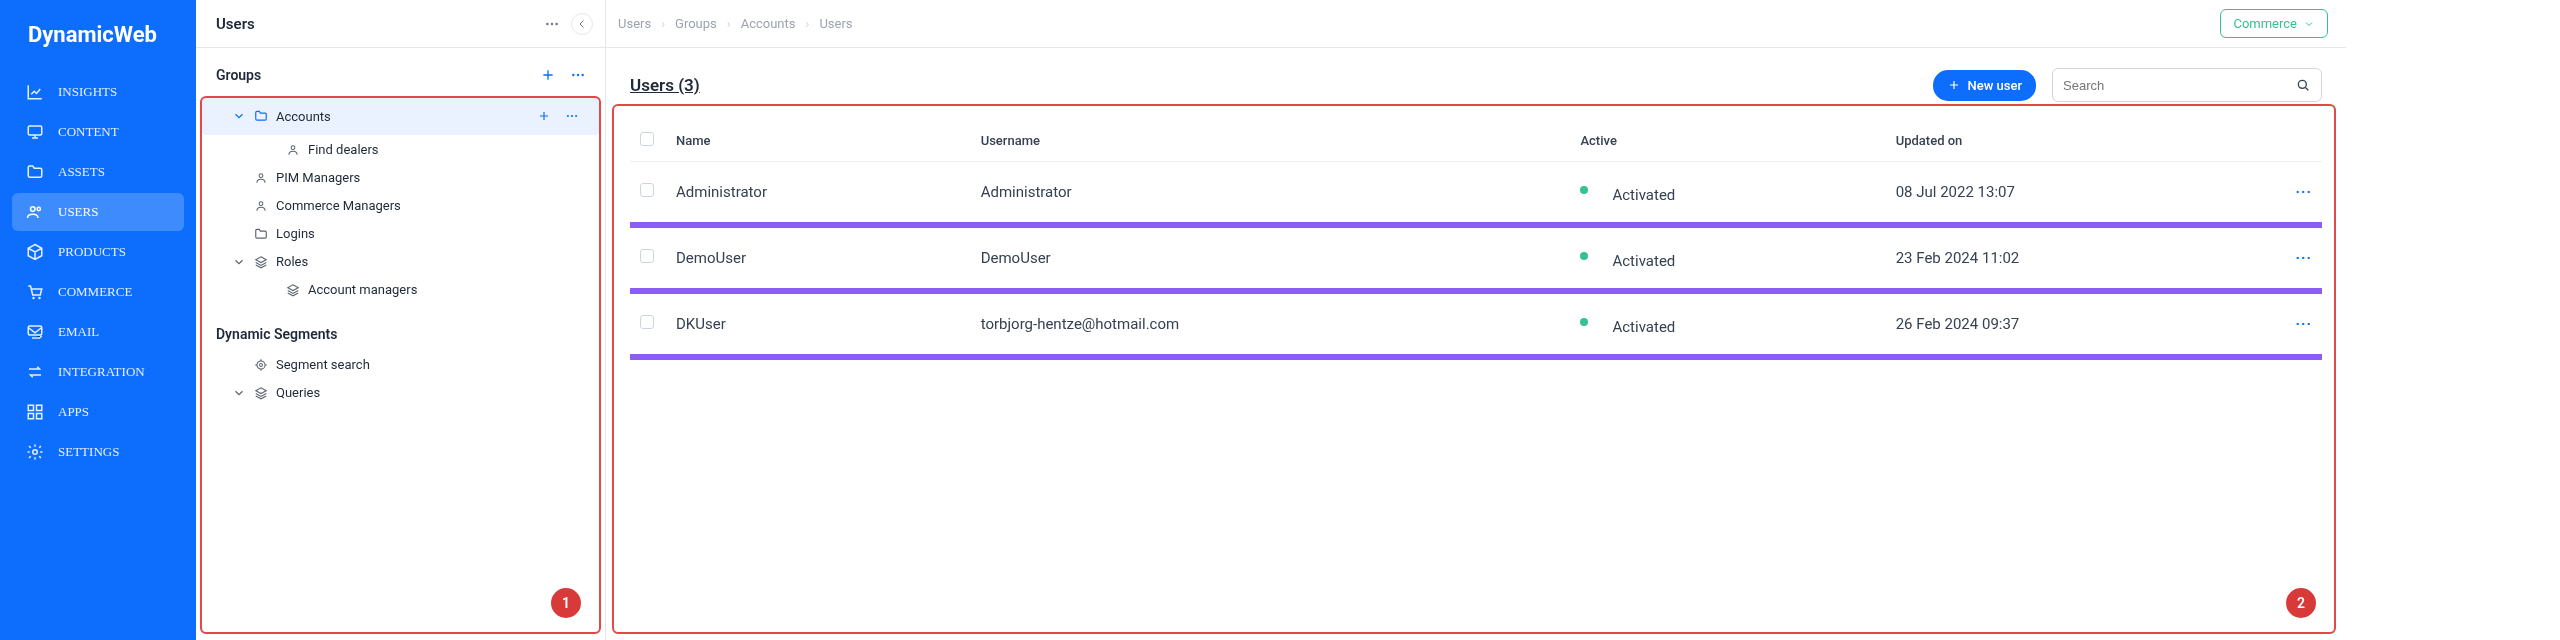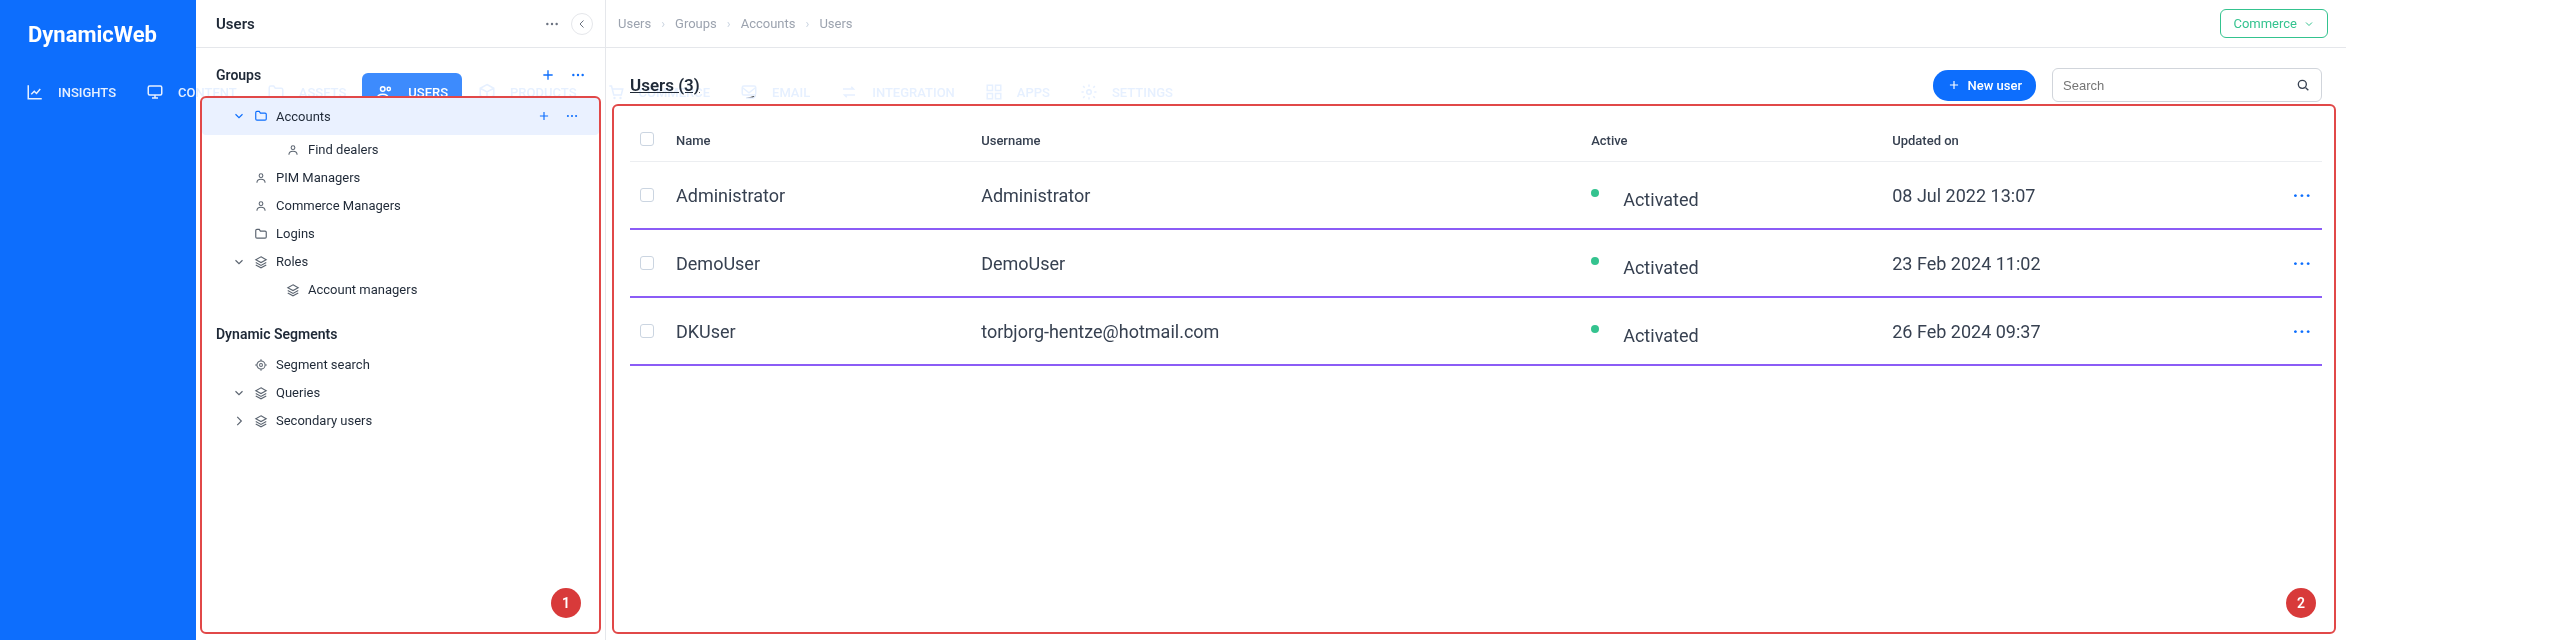--- a/index.html
+++ b/index.html
@@ -5,21 +5,21 @@
   * { box-sizing: border-box; margin: 0; padding: 0; }
   body { font-family: -apple-system, BlinkMacSystemFont, "Segoe UI", Roboto, Helvetica, Arial, sans-serif; font-size: 13px; color: #1f2937; background: #fff; }
   .app { display: flex; width: 2346px; height: 640px; }
 
   
   .nav {
     width: 196px; flex: 0 0 196px; background: #0d6efd; color: #fff;
     display: flex; flex-direction: column; padding-top: 0;
   }
   .brand { font-weight: 700; font-size: 22px; padding: 22px 22px 26px 28px; }
-  .nav-items { display: flex; flex-direction: row; gap: 2px; padding: 0 12px; }
+  .nav-items { display: flex; flex-direction: column; gap: 2px; padding: 0 12px; font-family: Liberation Serif, serif; }
   .nav-item {
     display: flex; align-items: center; gap: 14px; padding: 10px 14px;
     border-radius: 6px; font-size: 13px; font-weight: 500; cursor: pointer;
     color: #e6f0ff;
   }
   .nav-item.active { background: #3d8bfd; color: #fff; }
   .nav-item svg { width: 18px; height: 18px; flex: 0 0 18px; }
 
   
   .panel {
@@ -93,21 +93,21 @@
   }
   .search {
     display: flex; align-items: center; border: 1px solid #d1d5db; border-radius: 6px;
     padding: 0 10px; height: 34px; width: 270px;
   }
   .search input { border: none; outline: none; flex: 1; font-size: 13px; color: #374151; }
   .search svg { width: 16px; height: 16px; color: #374151; }
 
   table.grid { width: 100%; border-collapse: collapse; }
   table.grid th { text-align: left; font-weight: 500; font-size: 13px; color: #374151; padding: 12px 10px; border-bottom: 1px solid #eceef1; }
-  table.grid td { padding: 18px 10px; border-bottom: 2px solid #8b5cf6; font-size: 18px; color: #374151; }
+  table.grid td { padding: 18px 10px; border-bottom: 6px solid #8b5cf6; font-size: 15px; color: #374151; }
   .checkbox { width: 14px; height: 14px; border: 1px solid #cbd5e1; border-radius: 3px; display: inline-block; }
   .status { display: inline-flex; gap: 24px; }
   .dot-green { width: 8px; height: 8px; border-radius: 50%; background: #34c38f; display: inline-block; }
   .row-more { color: #0d6efd; font-weight: 700; letter-spacing: 1px; cursor: pointer; }
   .col-check { width: 36px; }
   .col-more { width: 42px; text-align: right; }
 
   .collapse-handle { width:22px; height:22px; border:1px solid #e5e7eb; border-radius:50%; display:inline-flex; align-items:center; justify-content:center; color:#6b7280; cursor:pointer; }
 </style>
 </head>
@@ -394,33 +394,20 @@
             <span class="row">
               <span class="chev">
                 <svg width="12" height="12">
                   <use href="#i-chevd"></use>
                 </svg>
               </span>
               <svg>
                 <use href="#i-layers"></use>
               </svg>
               <span>Queries</span>
-            </span>
-          </li>
-          <li class="tree-item depth1">
-            <span class="row">
-              <span class="chev">
-                <svg width="12" height="12">
-                  <use href="#i-chevr"></use>
-                </svg>
-              </span>
-              <svg>
-                <use href="#i-layers"></use>
-              </svg>
-              <span>Secondary users</span>
             </span>
           </li>
         </ul>
 
       <div class="redbox r1"></div>
       <div class="badge-num" style="right:24px; bottom:22px">1</div>
     </div>
   </section>
 
   <section class="main">

